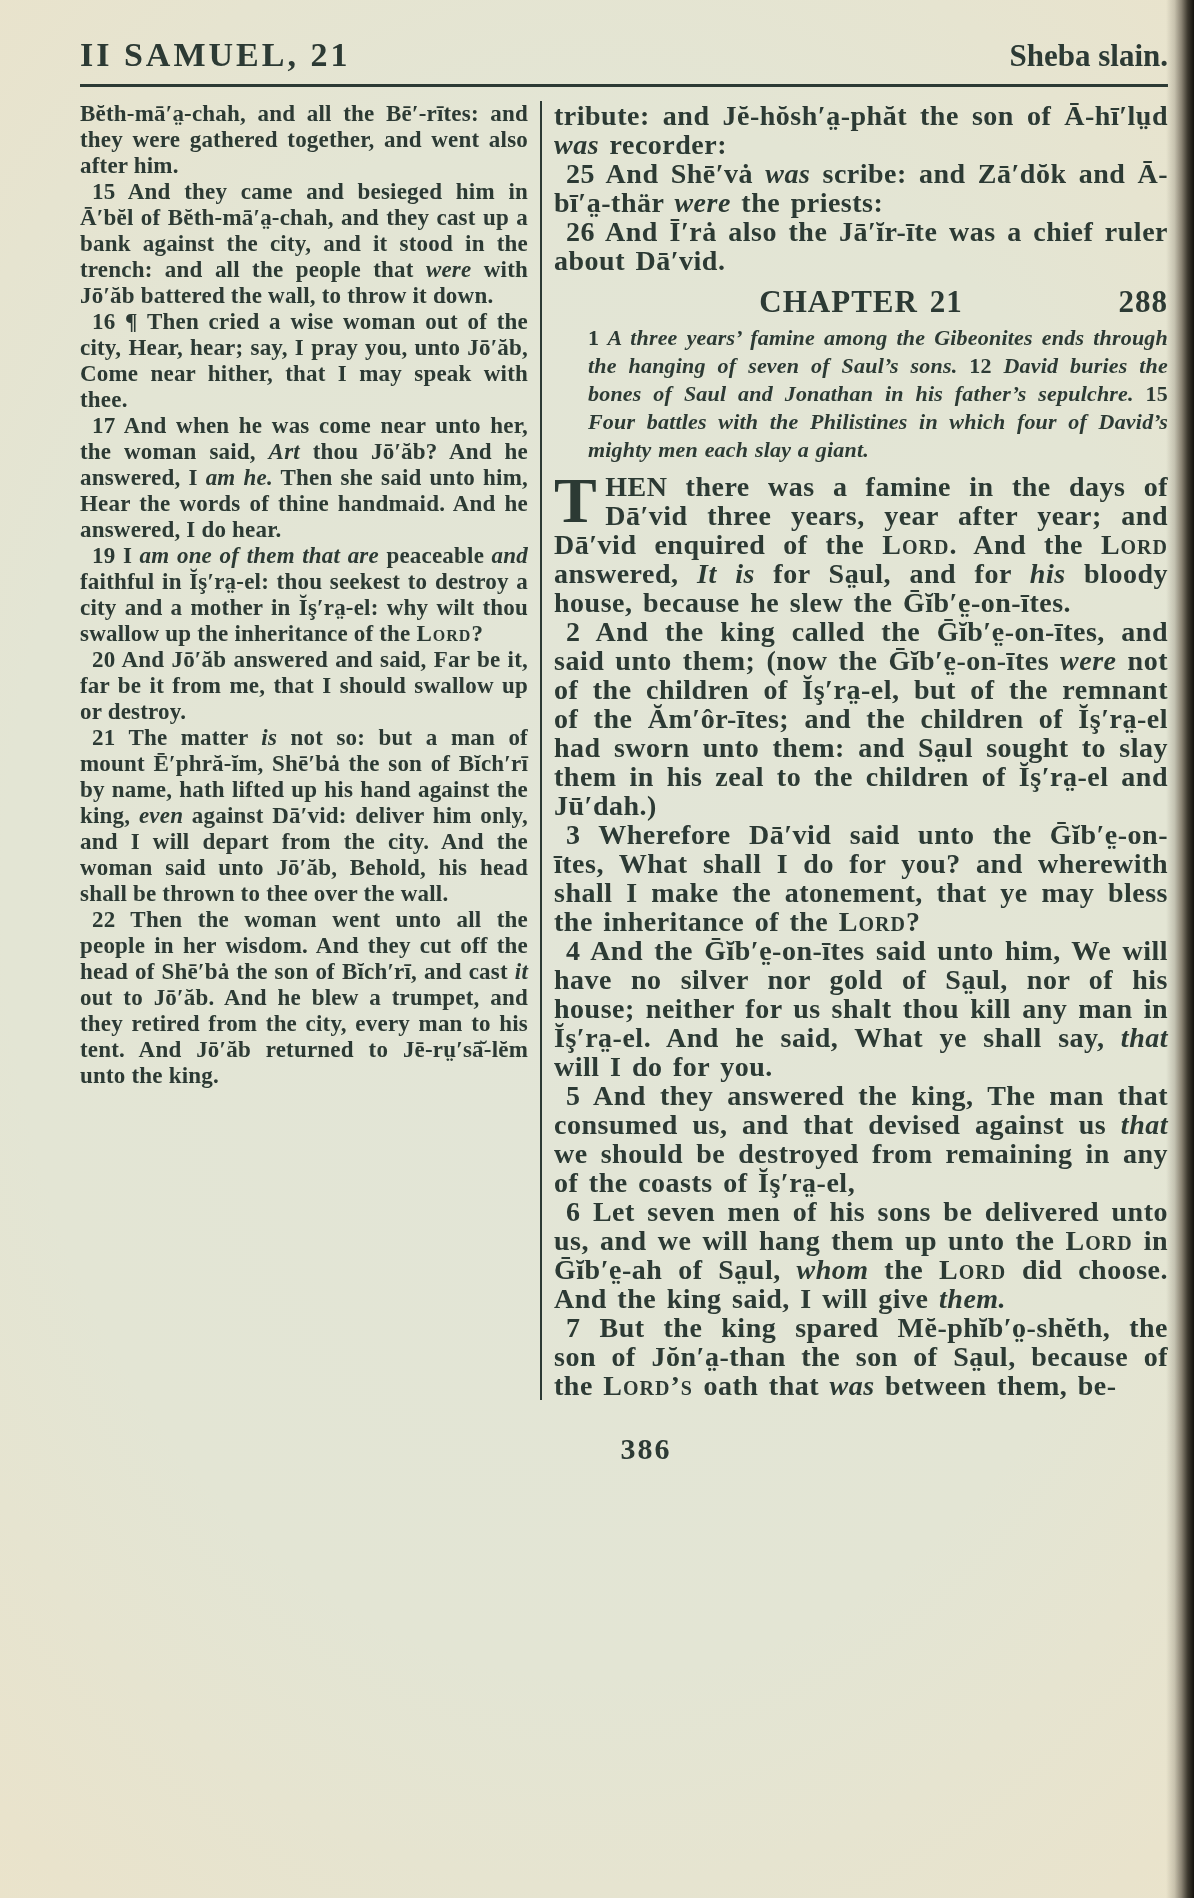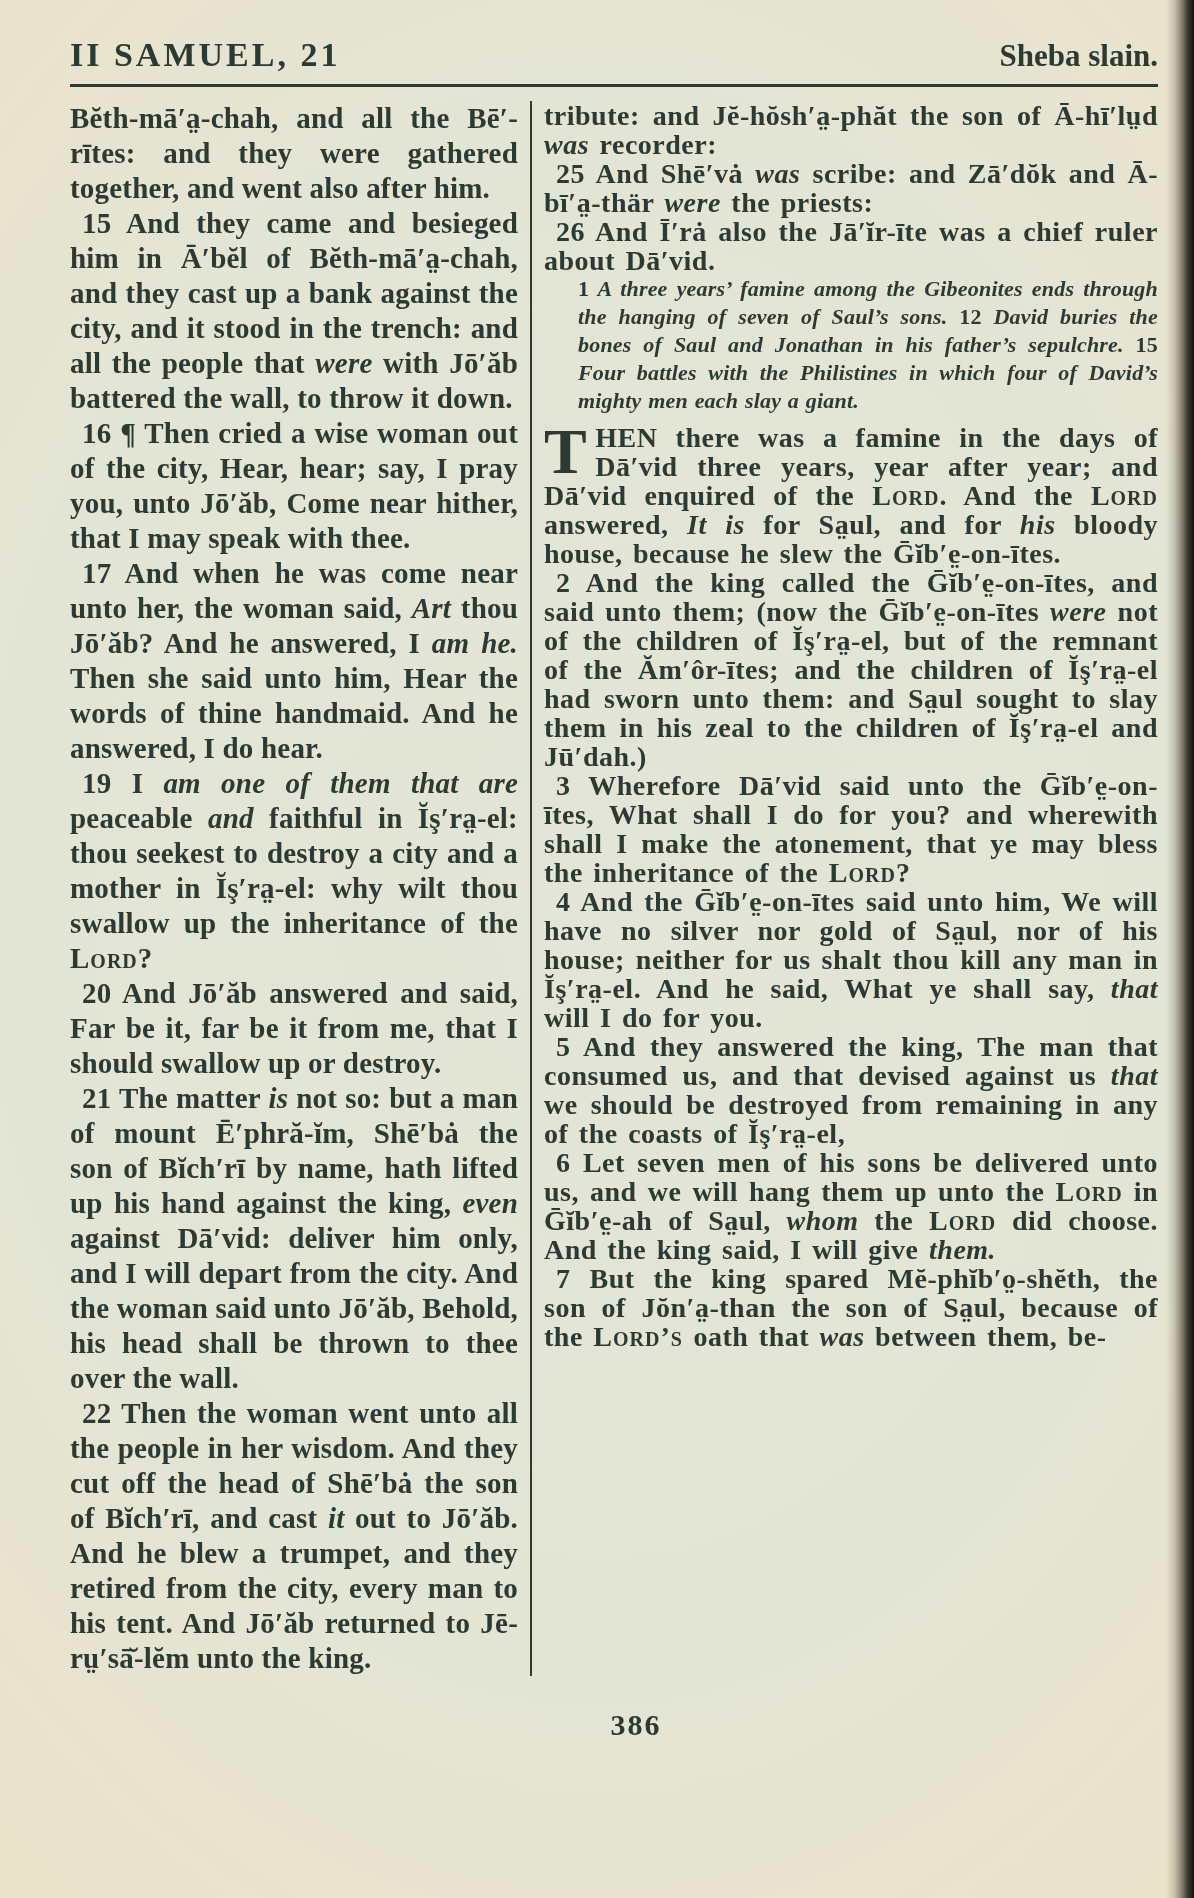--- a/index.html
+++ b/index.html
@@ -2,28 +2,28 @@
 <html><head>
 <meta charset="utf-8">
 <style>
   html, body { margin:0; padding:0; background:#e9e3cd; }
   .page {
     position:relative; width:1194px; height:1898px; overflow:hidden;
     background: radial-gradient(90% 75% at 50% 47%, #e2e5d7 0%, #e3e5d4 55%, #e9e3cc 85%, #ece4c9 100%);
     font-family:"Liberation Serif","DejaVu Serif",serif;
     color:#2c3a34; font-weight:bold;
   }
-  .content { position:absolute; left:70px; top:36px; width:1088px; }
+  .content { position:absolute; left:80px; top:36px; width:1088px; }
   .running-header { display:flex; justify-content:space-between; align-items:baseline; }
   .book-ref { font-size:34px; letter-spacing:3px; white-space:nowrap; }
   .head-right { display:flex; gap:36px; font-size:31px; }
   .header-rule { height:3px; background:#2c3a34; margin-top:10px; }
   .columns { display:flex; margin-top:14px; }
   .col { text-align:justify; }
-  .col-left  { width:448px; font-size:29px; line-height:35px; letter-spacing:0.2px; }
+  .col-left  { width:448px; font-size:23px; line-height:26px; letter-spacing:0.2px; }
   .divider   { width:2px; background:#2c3a34; margin:0 12px; }
   .col-right { flex:1; font-size:28px; line-height:29px; letter-spacing:0.5px; word-spacing:3px;font-family:Liberation Serif, serif; }
   p { margin:0; text-indent:12px; }
   p.cont, p.dc { text-indent:0; }
   em { font-style:italic; }
   .sc { font-variant:small-caps; letter-spacing:1px; }
   .rm { font-style:normal; }
   .chapter-head { position:relative; text-align:center; font-size:31px; margin:12px 0 8px; letter-spacing:1px; }
   .chapter-side { position:absolute; right:0; }
   .summary { font-style:italic; font-size:22px; line-height:28px; letter-spacing:0.2px; word-spacing:1px;
@@ -59,20 +59,24 @@
           <p>21 The matter <em>is</em> not so: but a man of mount Ē′phră-ĭm, Shē′bȧ the son of Bĭch′rī by name, hath lifted up his hand against the king, <em>even</em> against Dā′vid: deliver him only, and I will depart from the city. And the woman said unto Jō′ăb, Behold, his head shall be thrown to thee over the wall.</p>
           <p>22 Then the woman went unto all the people in her wisdom. And they cut off the head of Shē′bȧ the son of Bĭch′rī, and cast <em>it</em> out to Jō′ăb. And he blew a trumpet, and they retired from the city, every man to his tent. And Jō′ăb returned to Jē-rṳ′sā̆-lĕm unto the king.</p>
         </div>
       <div class="divider"></div>
       <div class="col col-right">
         <div id="rc-intro">
             <p class="cont">tribute: and Jĕ-hŏsh′a̤-phăt the son of Ā-hī′lṳd <em>was</em> recorder:</p>
             <p>25 And Shē′vȧ <em>was</em> scribe: and Zā′dŏk and Ā-bī′a̤-thär <em>were</em> the priests:</p>
             <p>26 And Ī′rȧ also the Jā′ĭr-īte was a chief ruler about Dā′vid.</p>
           </div>
+        <div class="chapter-head">
+          <span>CHAPTER 21</span>
+          <span class="chapter-side">288</span>
+        </div>
         <p class="summary cont"><span class="rm">1</span> A three years’ famine among the Gibeonites ends through the hanging of seven of Saul’s sons. <span class="rm">12</span> David buries the bones of Saul and Jonathan in his father’s sepulchre. <span class="rm">15</span> Four battles with the Philistines in which four of David’s mighty men each slay a giant.</p>
         <div id="rc-main">
             <p class="dc"><span class="dropcap">T</span>HEN there was a famine in the days of Dā′vid three years, year after year; and Dā′vid enquired of the <span class="sc">Lord</span>. And the <span class="sc">Lord</span> answered, <em>It is</em> for Sa̤ul, and for <em>his</em> bloody house, because he slew the Ḡĭb′e̤-on-ītes.</p>
             <p>2 And the king called the Ḡĭb′e̤-on-ītes, and said unto them; (now the Ḡĭb′e̤-on-ītes <em>were</em> not of the children of Ĭş′ra̤-el, but of the remnant of the Ăm′ôr-ītes; and the children of Ĭş′ra̤-el had sworn unto them: and Sa̤ul sought to slay them in his zeal to the children of Ĭş′ra̤-el and Jū′dah.)</p>
             <p>3 Wherefore Dā′vid said unto the Ḡĭb′e̤-on-ītes, What shall I do for you? and wherewith shall I make the atonement, that ye may bless the inheritance of the <span class="sc">Lord</span>?</p>
             <p>4 And the Ḡĭb′e̤-on-ītes said unto him, We will have no silver nor gold of Sa̤ul, nor of his house; neither for us shalt thou kill any man in Ĭş′ra̤-el. And he said, What ye shall say, <em>that</em> will I do for you.</p>
             <p>5 And they answered the king, The man that consumed us, and that devised against us <em>that</em> we should be destroyed from remaining in any of the coasts of Ĭş′ra̤-el,</p>
             <p>6 Let seven men of his sons be delivered unto us, and we will hang them up unto the <span class="sc">Lord</span> in Ḡĭb′e̤-ah of Sa̤ul, <em>whom</em> the <span class="sc">Lord</span> did choose. And the king said, I will give <em>them.</em></p>
             <p>7 But the king spared Mĕ-phĭb′o̤-shĕth, the son of Jŏn′a̤-than the son of Sa̤ul, because of the <span class="sc">Lord’s</span> oath that <em>was</em> between them, be-</p>
           </div>

